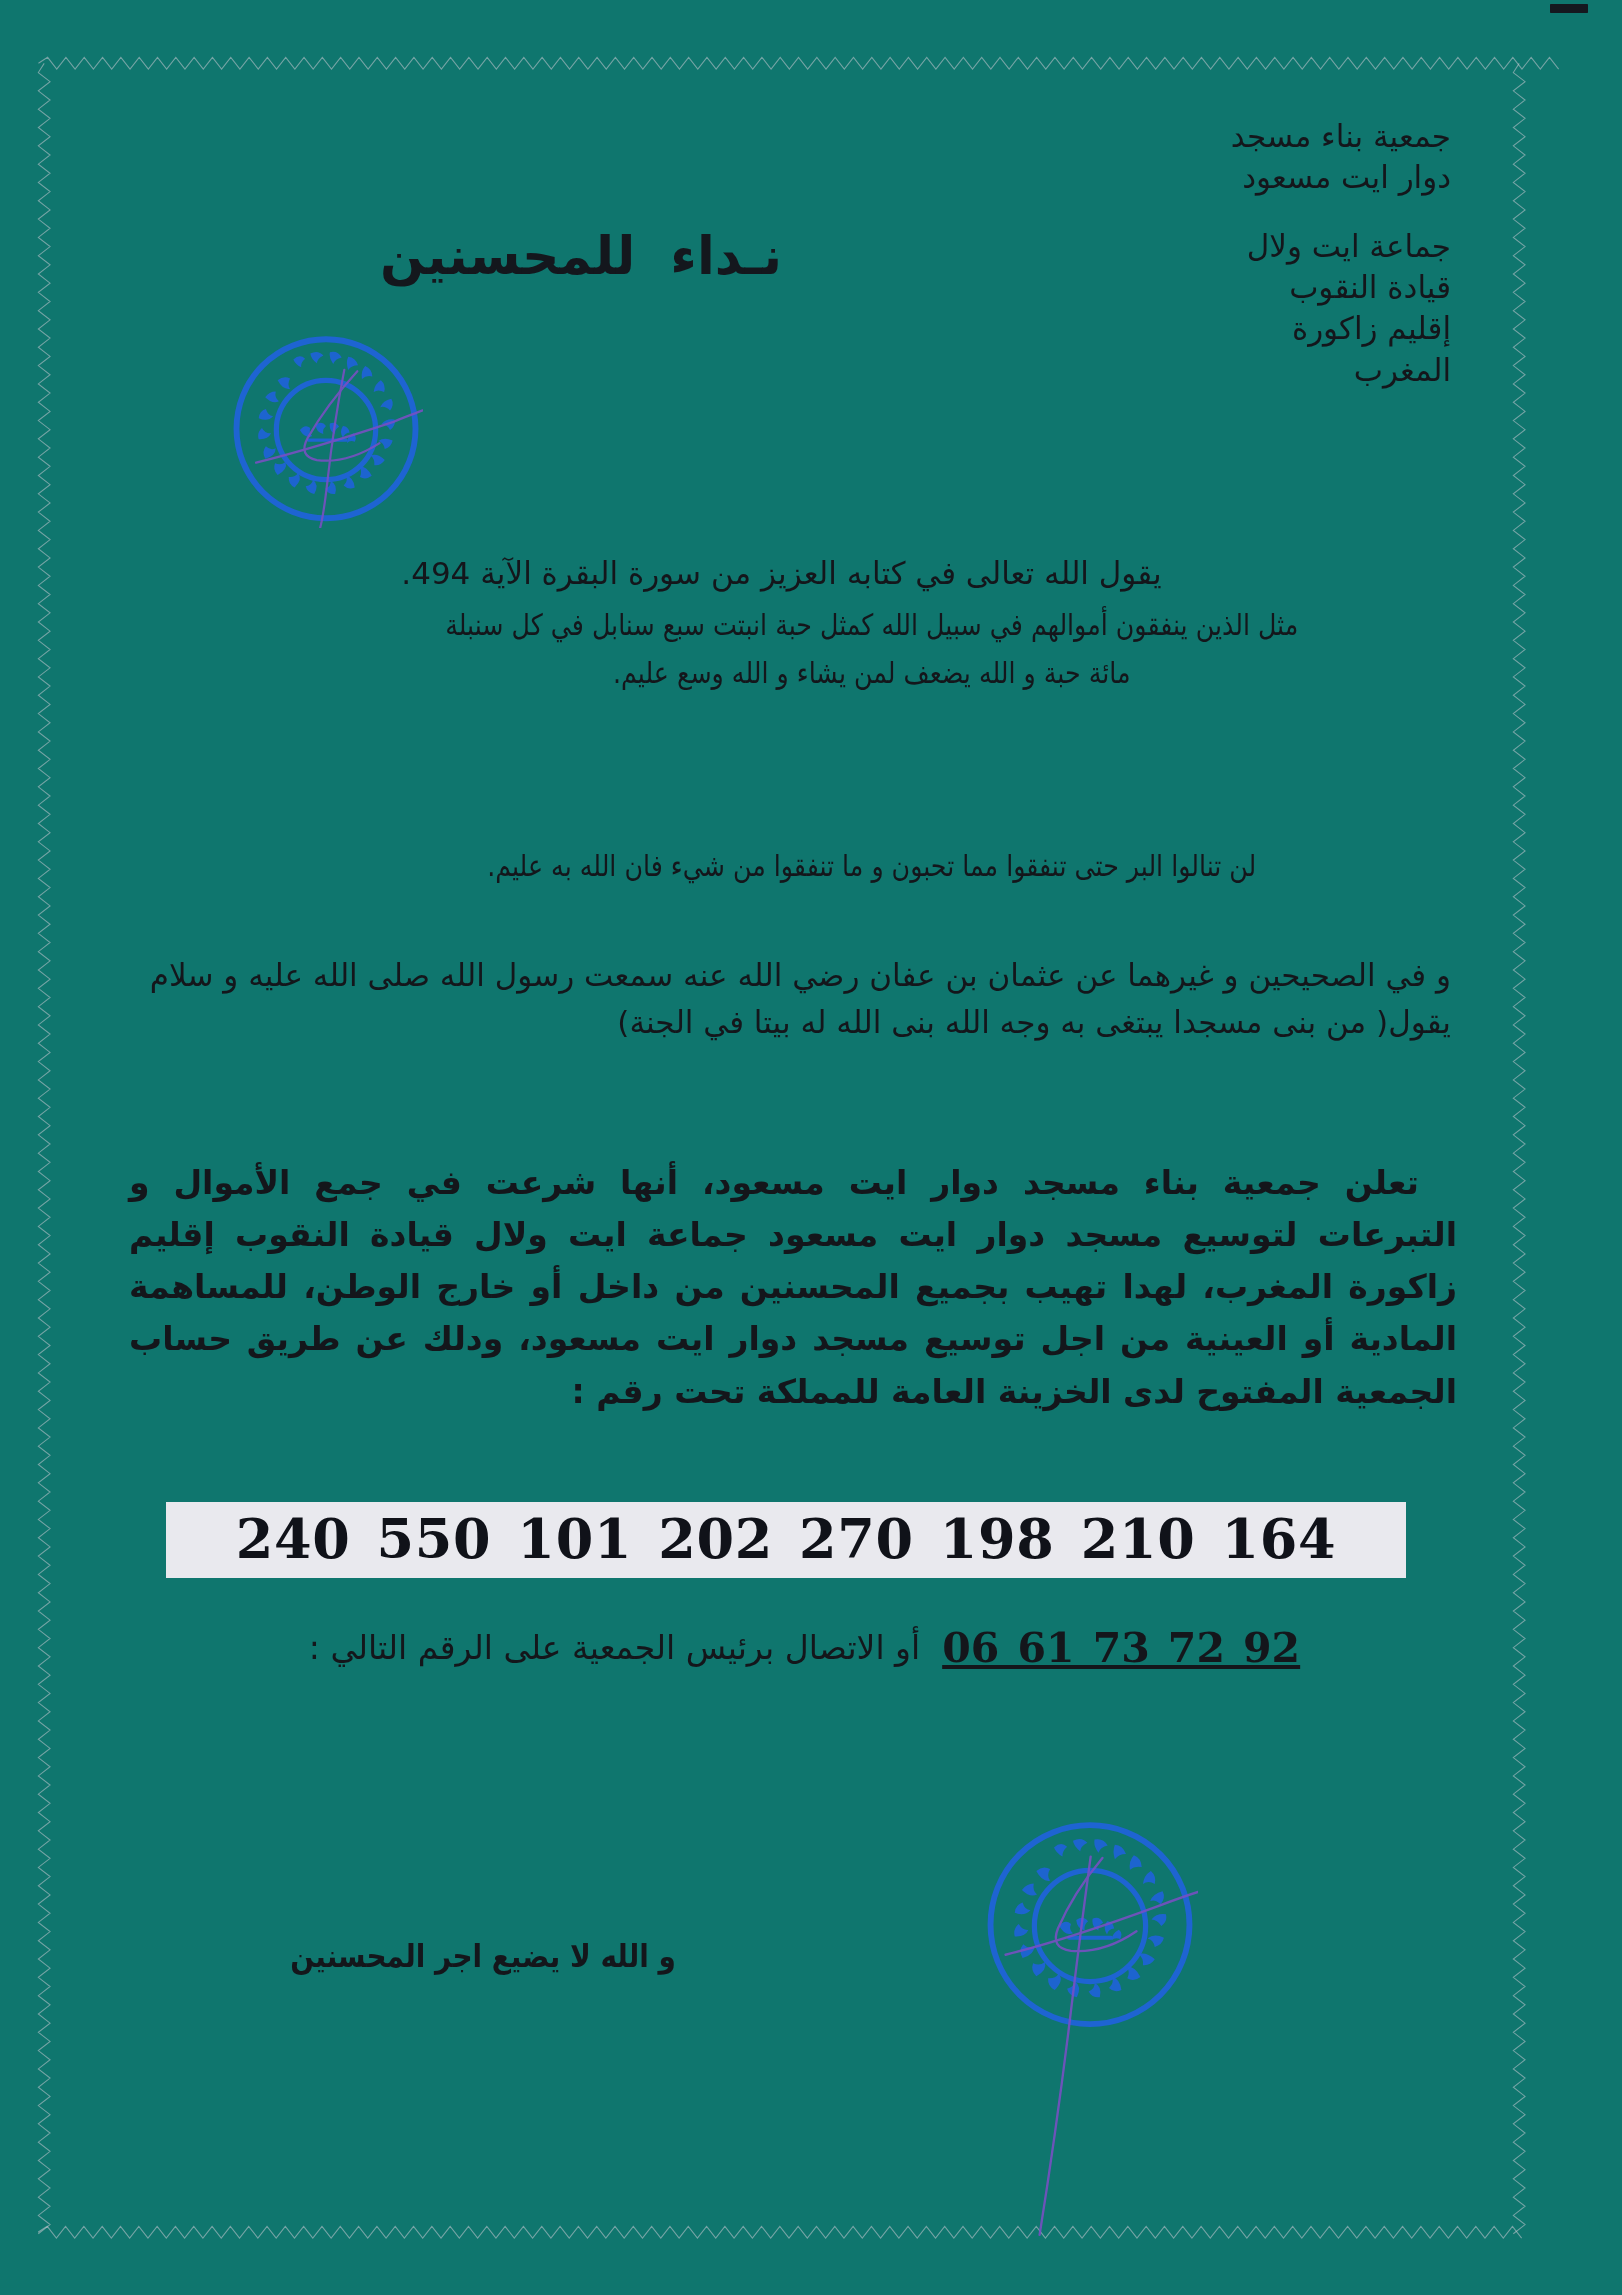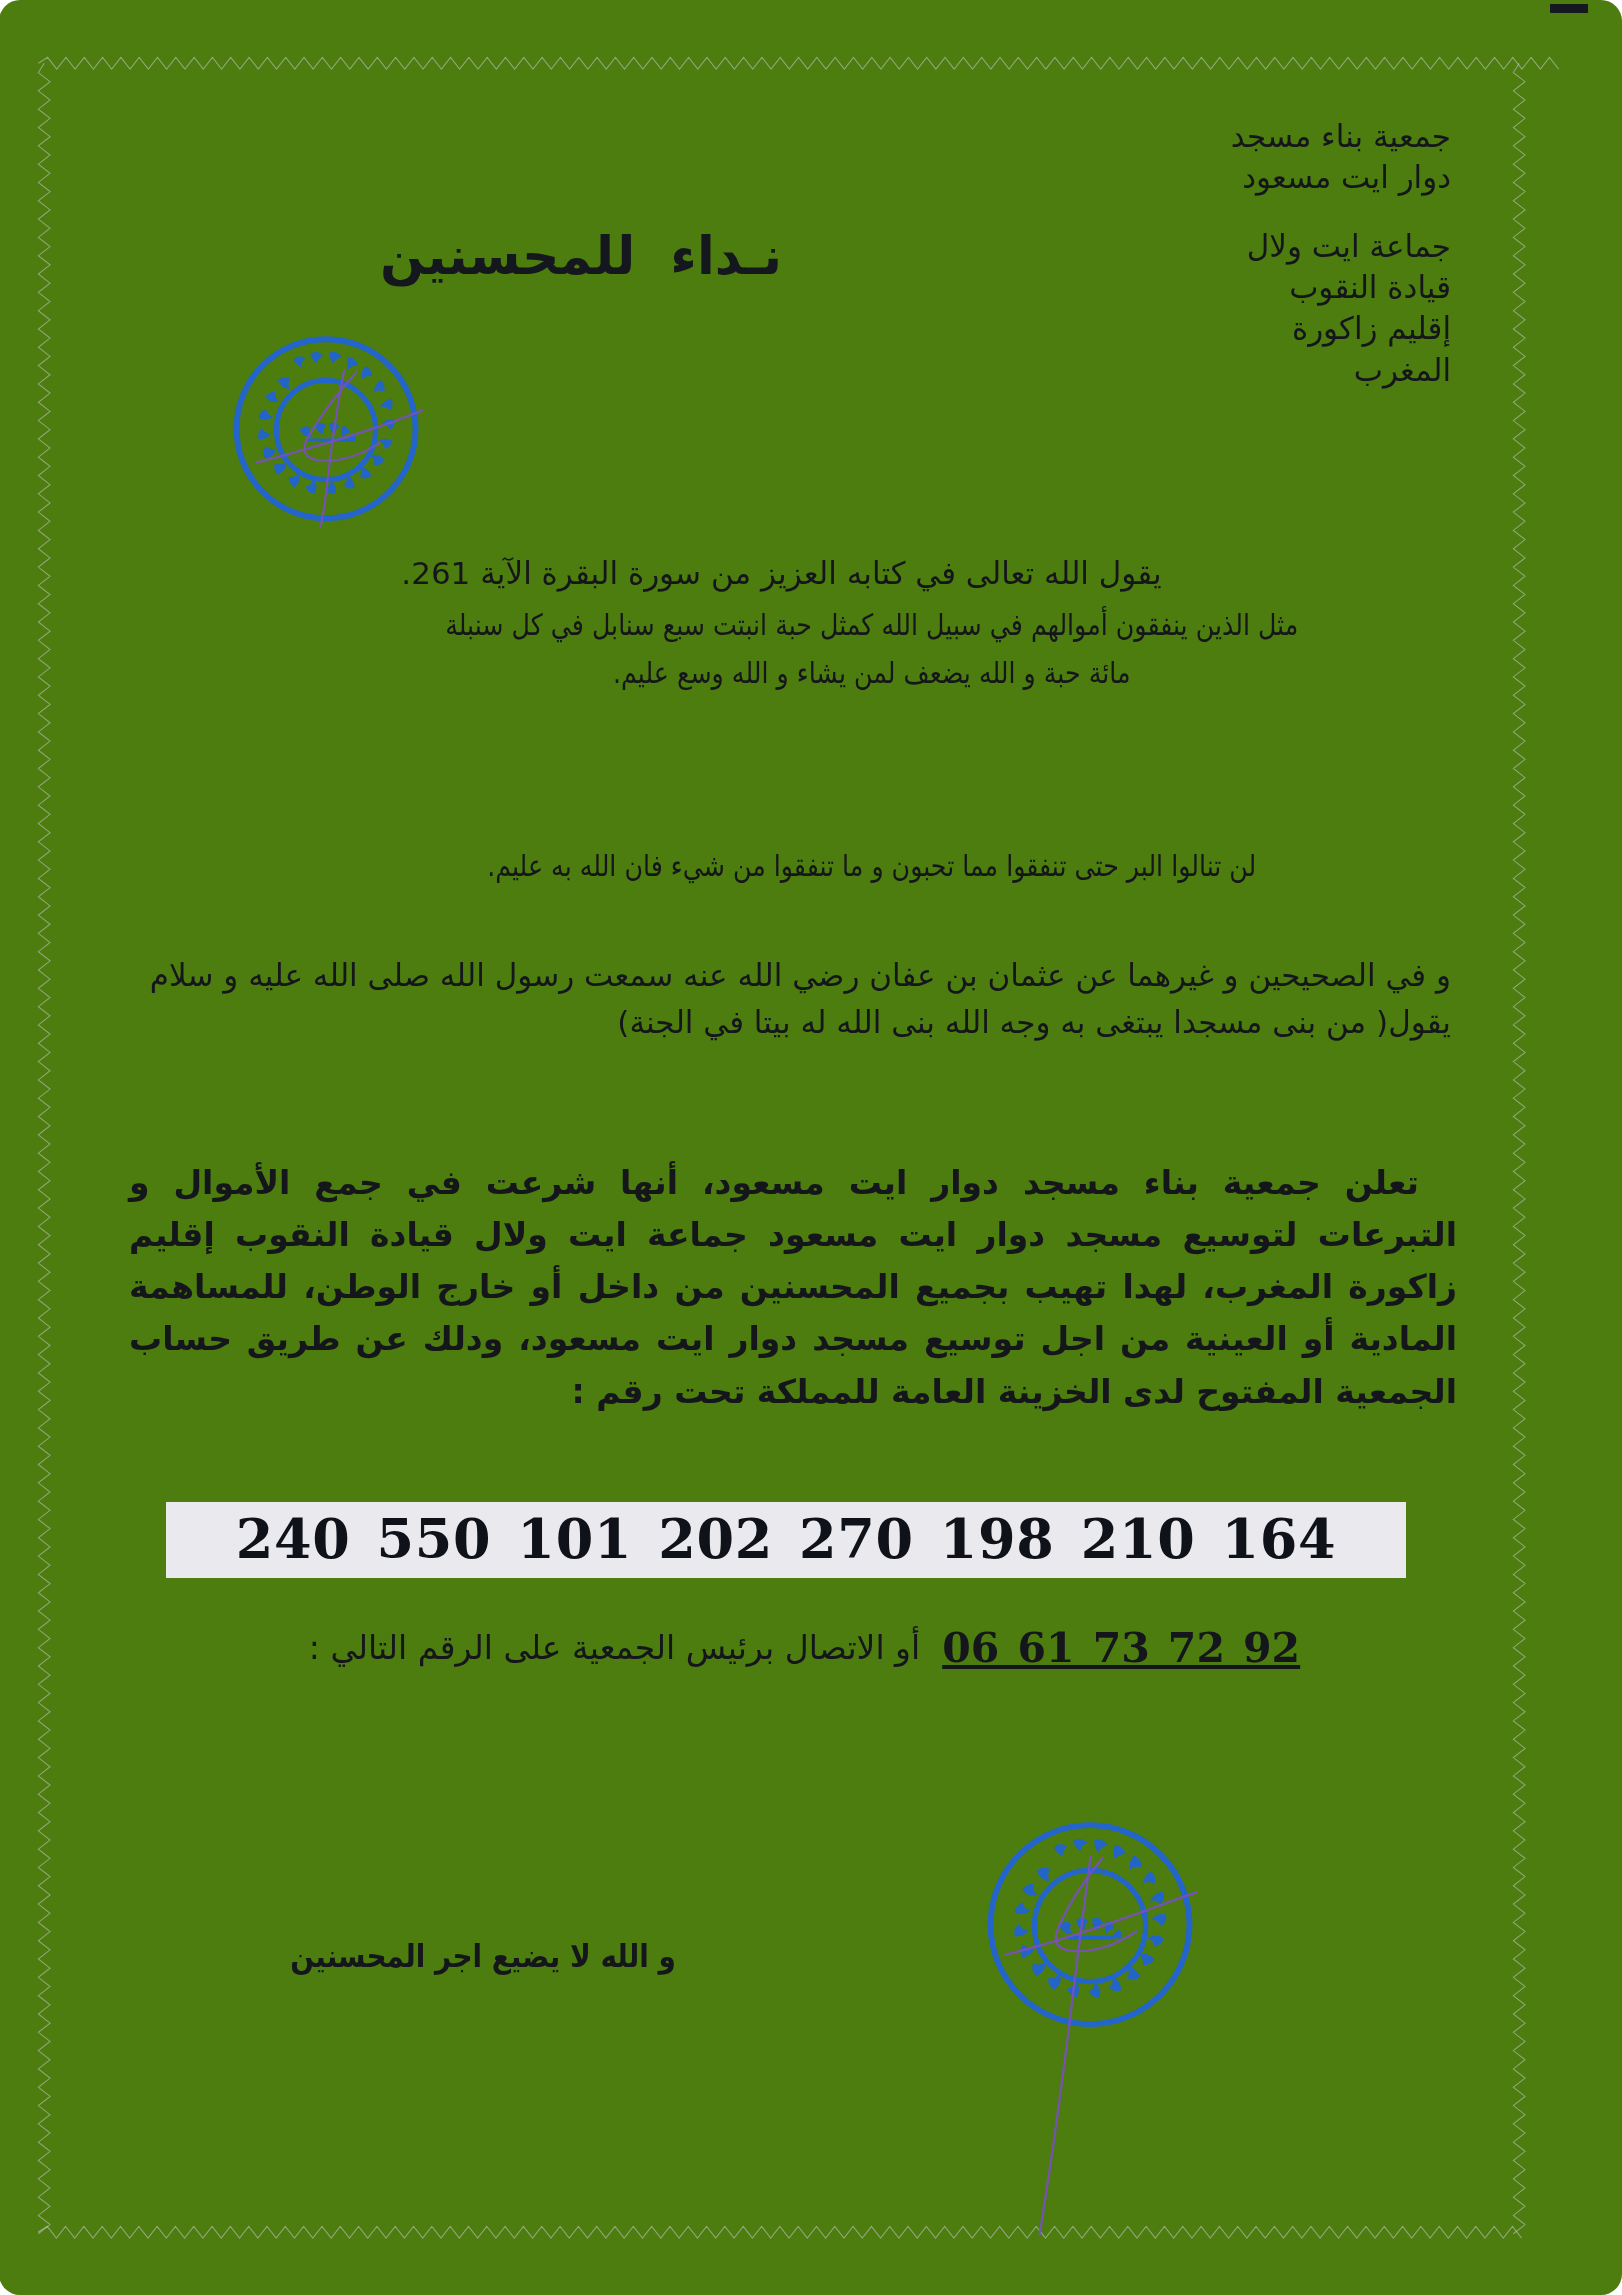--- a/index.html
+++ b/index.html
@@ -5,25 +5,24 @@
 <style>
   html, body {
     margin: 0;
     padding: 0;
     background: #ffffff;
   }
   #page {
     position: relative;
     width: 1623px;
     height: 2295px;
-    background: #4d7c0f;
+    background: #0f766e;
     overflow: hidden;
     font-family: "DejaVu Sans", "Liberation Sans", sans-serif;
     color: #111111;
-    border-radius: 21px;
   }
 
   
   .scan-edge {
     position: absolute;
     pointer-events: none;
     opacity: .55;
   }
   .scan-edge svg { display: block; }
 
@@ -280,21 +279,21 @@
       </g>
 
       <g fill="none" stroke="#7a4fc4" stroke-width="3.4" stroke-linecap="round" opacity=".88">
         <path d="M196 60 Q150 110 120 162 Q105 190 134 196 Q180 202 230 170"></path>
         <path d="M41 200 Q130 178 250 138 Q285 124 296 120"></path>
         <path d="M176 58 Q160 140 150 230 Q144 282 139 300"></path>
       </g>
     </svg>
   </div>
 
-  <div class="block t-naskh intro-261">يقول الله تعالى في كتابه العزيز من سورة البقرة الآية 261.</div>
+  <div class="block t-naskh intro-261">يقول الله تعالى في كتابه العزيز من سورة البقرة الآية 494.</div>
 
   <div class="block t-quran verse-261">
     <span class="vline">مثل الذين ينفقون أموالهم في سبيل الله كمثل حبة انبتت سبع سنابل في كل سنبلة</span>
     <span class="vline vline2">مائة حبة و الله يضعف لمن يشاء و الله وسع عليم.</span>
   </div>
 
   <div class="block t-quran verse-92">لن تنالوا البر حتى تنفقوا مما تحبون و ما تنفقوا من شيء فان الله به عليم.</div>
 
   <div class="block t-naskh hadith">و في الصحيحين و غيرهما عن عثمان بن عفان رضي الله عنه سمعت رسول الله صلى الله عليه و سلام يقول( من بنى مسجدا يبتغى به وجه الله بنى الله له بيتا في الجنة)</div>
 

